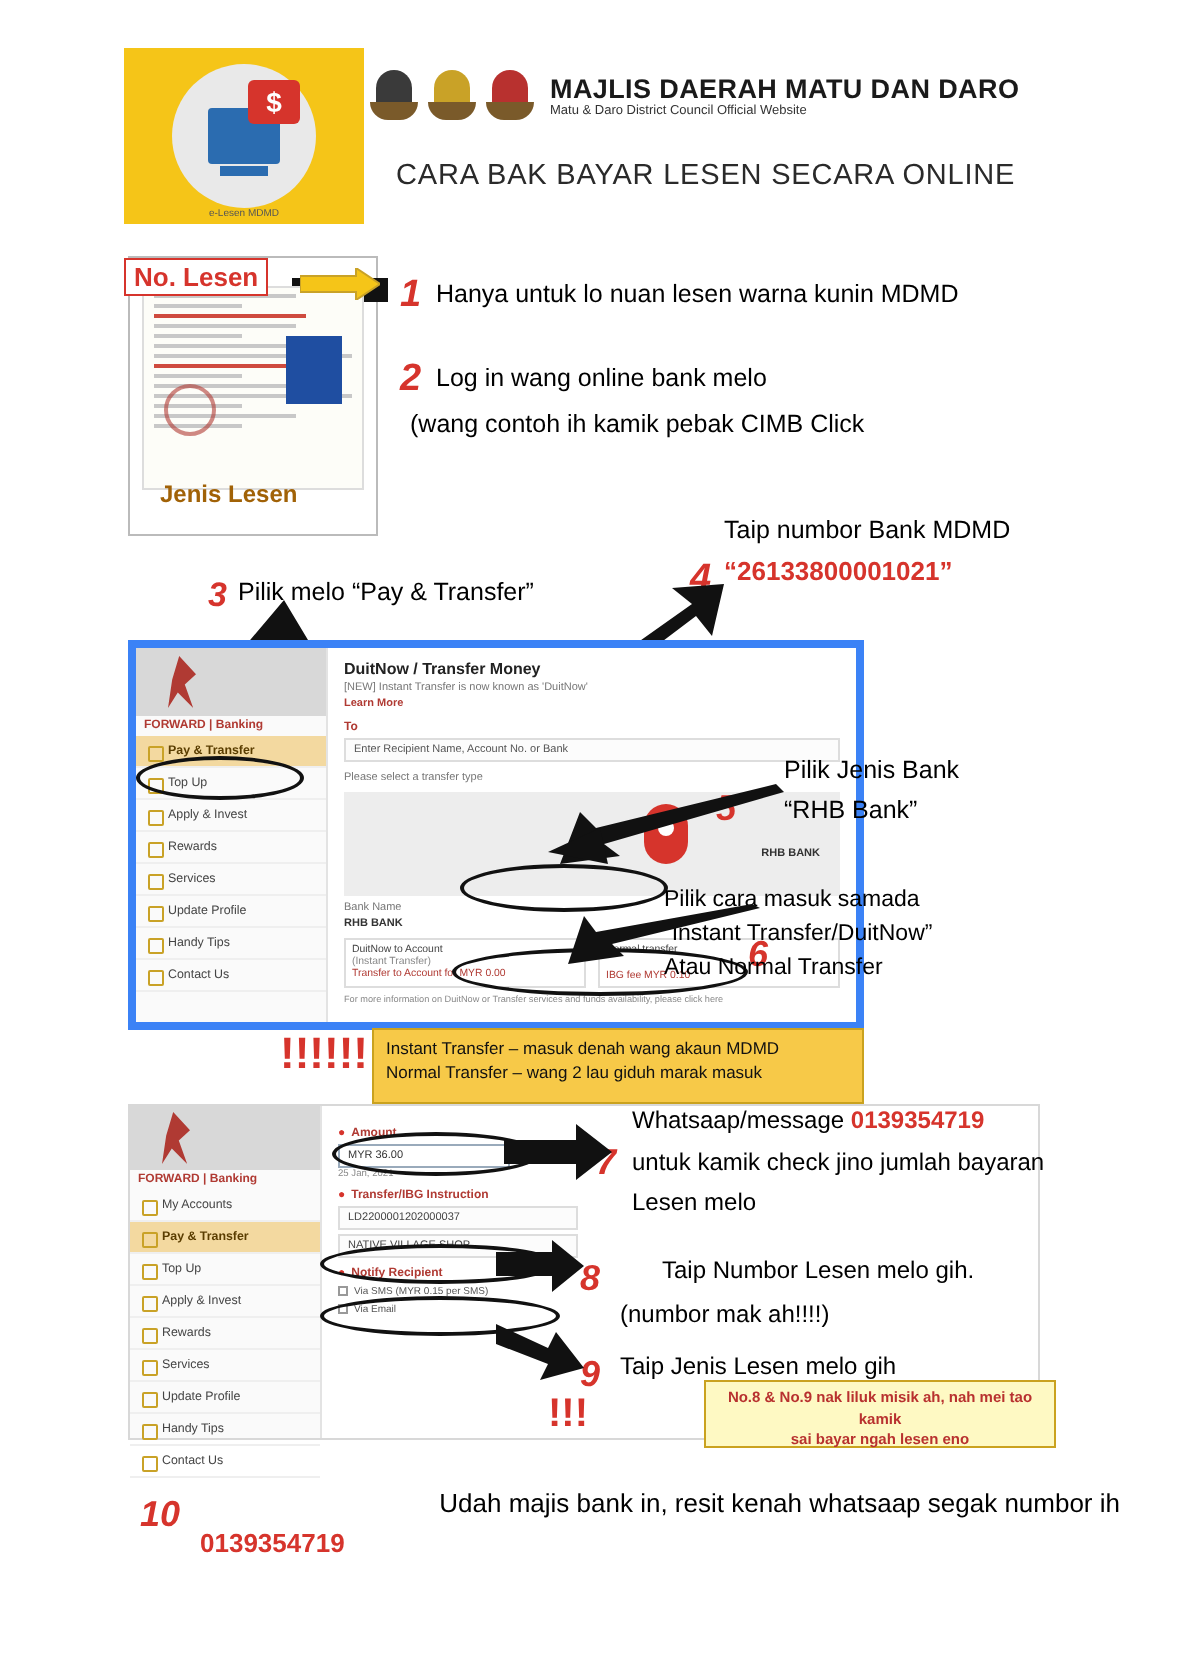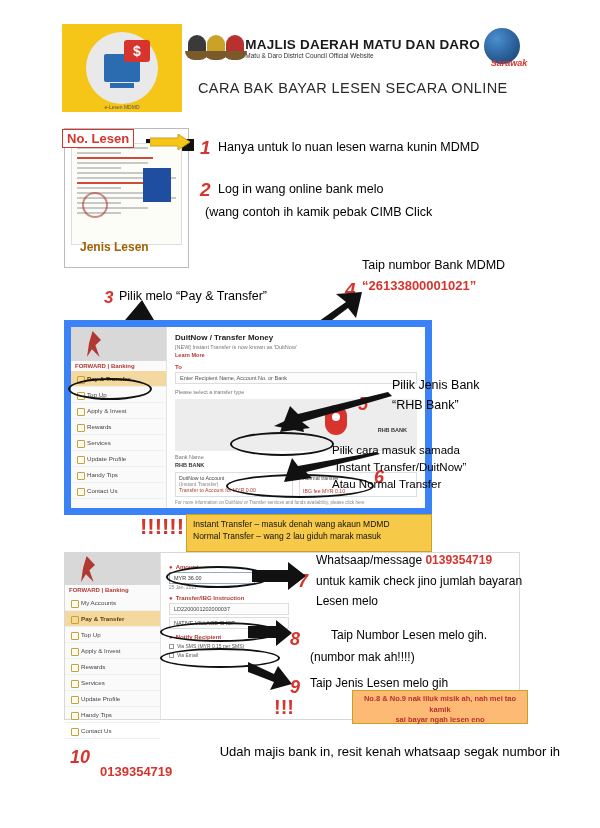--- a/index.html
+++ b/index.html
@@ -123,21 +123,21 @@
     position:absolute; left:80px; top:240px;
     color:#a16207; font-weight:bold; font-size:12px;
   }
   .arrow-yellow {
     position:absolute; left:150px; top:134px; width:40px; height:16px;
   }
 
   
   .bank1 {
     position:absolute; left:64px; top:320px; width:368px; height:195px;
-    background:#fff; border:7px solid #3b82f6;
+    background:#fff; border:4px solid #3b82f6;
   }
   .bank1 .side {
     position:absolute; left:0; top:0; width:96px; bottom:0;
     background:#fafafa; border-right:1px solid #e3e3e3;
   }
   .bank1 .side .runner {
     height:34px; background:#d8d8d8; position:relative; overflow:hidden;
   }
   .bank1 .side .runner:after{
     content:""; position:absolute; left:16px; top:4px; width:14px; height:26px;
@@ -237,21 +237,21 @@
   .arrow { position:absolute; }
 
   
   .box-instant {
     position:absolute; left:186px; top:514px; width:246px; height:38px;
     background:#f7c948; border:1px solid #caa21f; padding:3px 6px;
     font-size:8.5px; color:#111; line-height:1.45;
   }
   .box-note {
     position:absolute; left:352px; top:690px; width:176px; height:34px;
-    background:#fdba74; border:1px solid #caa21f; padding:3px 6px;
+    background:#fef9c3; border:1px solid #caa21f; padding:3px 6px;
     font-size:7.5px; color:#b8312f; font-weight:bold; line-height:1.4;
     text-align:center;
   }
   .bangs { position:absolute; color:#d6342c; font-weight:bold; }
 </style>
 </head>
 <body>
 
 <div id="page">
 
@@ -272,24 +272,20 @@
         <div class="c1"></div>
         <div class="c2"></div>
       </div>
     <div class="crest r">
         <div class="c1"></div>
         <div class="c2"></div>
       </div>
     <div class="hdr-title">
       <div class="t1">MAJLIS DAERAH MATU DAN DARO</div>
       <div class="t2">Matu &amp; Daro District Council Official Website</div>
-    </div>
-    <div class="hdr-sarawak">
-      <div class="globe"></div>
-      <div class="txt">Sarawak</div>
     </div>
   </div>
 
   <div class="hdr-sub">CARA BAK BAYAR LESEN SECARA ONLINE</div>
 
   <div class="panel1">
     <div class="blackbar"></div>
     <div class="doc">
       <div class="line m"></div>
         <div class="line s"></div>

